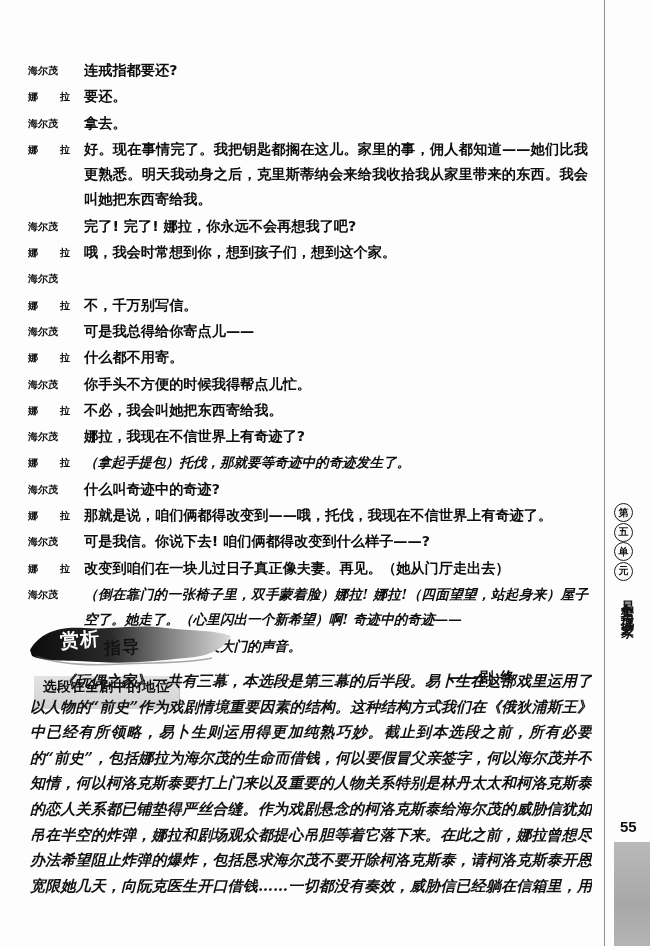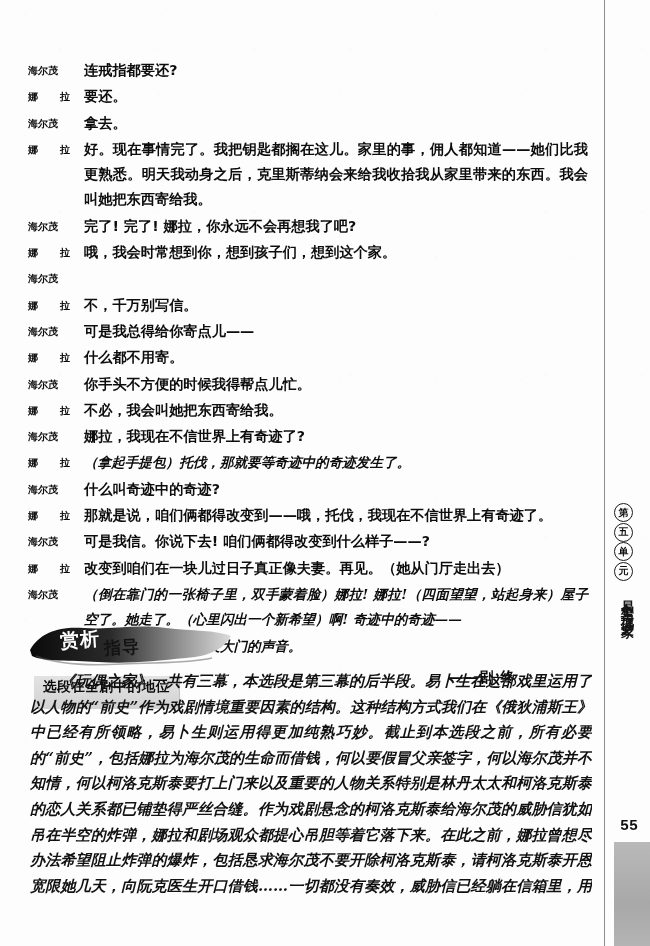--- a/index.html
+++ b/index.html
@@ -47,21 +47,21 @@
     position:absolute;left:12px;top:590px;
     writing-mode:vertical-rl;
     font-size:13px;font-weight:bold;letter-spacing:3px;
     color:#141414;
     font-family:"DejaVu Serif","Liberation Serif",serif;
     white-space:nowrap;
   }
   .page-num{
     position:absolute;left:14px;top:818px;
     font-size:15px;font-weight:bold;color:#111;
-    font-family:Liberation Mono, monospace;
+    font-family:Liberation Sans, sans-serif;
   }
   .gray-tab{
     position:absolute;left:8px;top:842px;
     width:36px;height:104px;
     background:linear-gradient(180deg,#b9b9b9,#a8a8a8 60%,#b4b4b4);
   }
 
   
   .script{
     position:absolute;left:28px;top:58px;width:560px;

